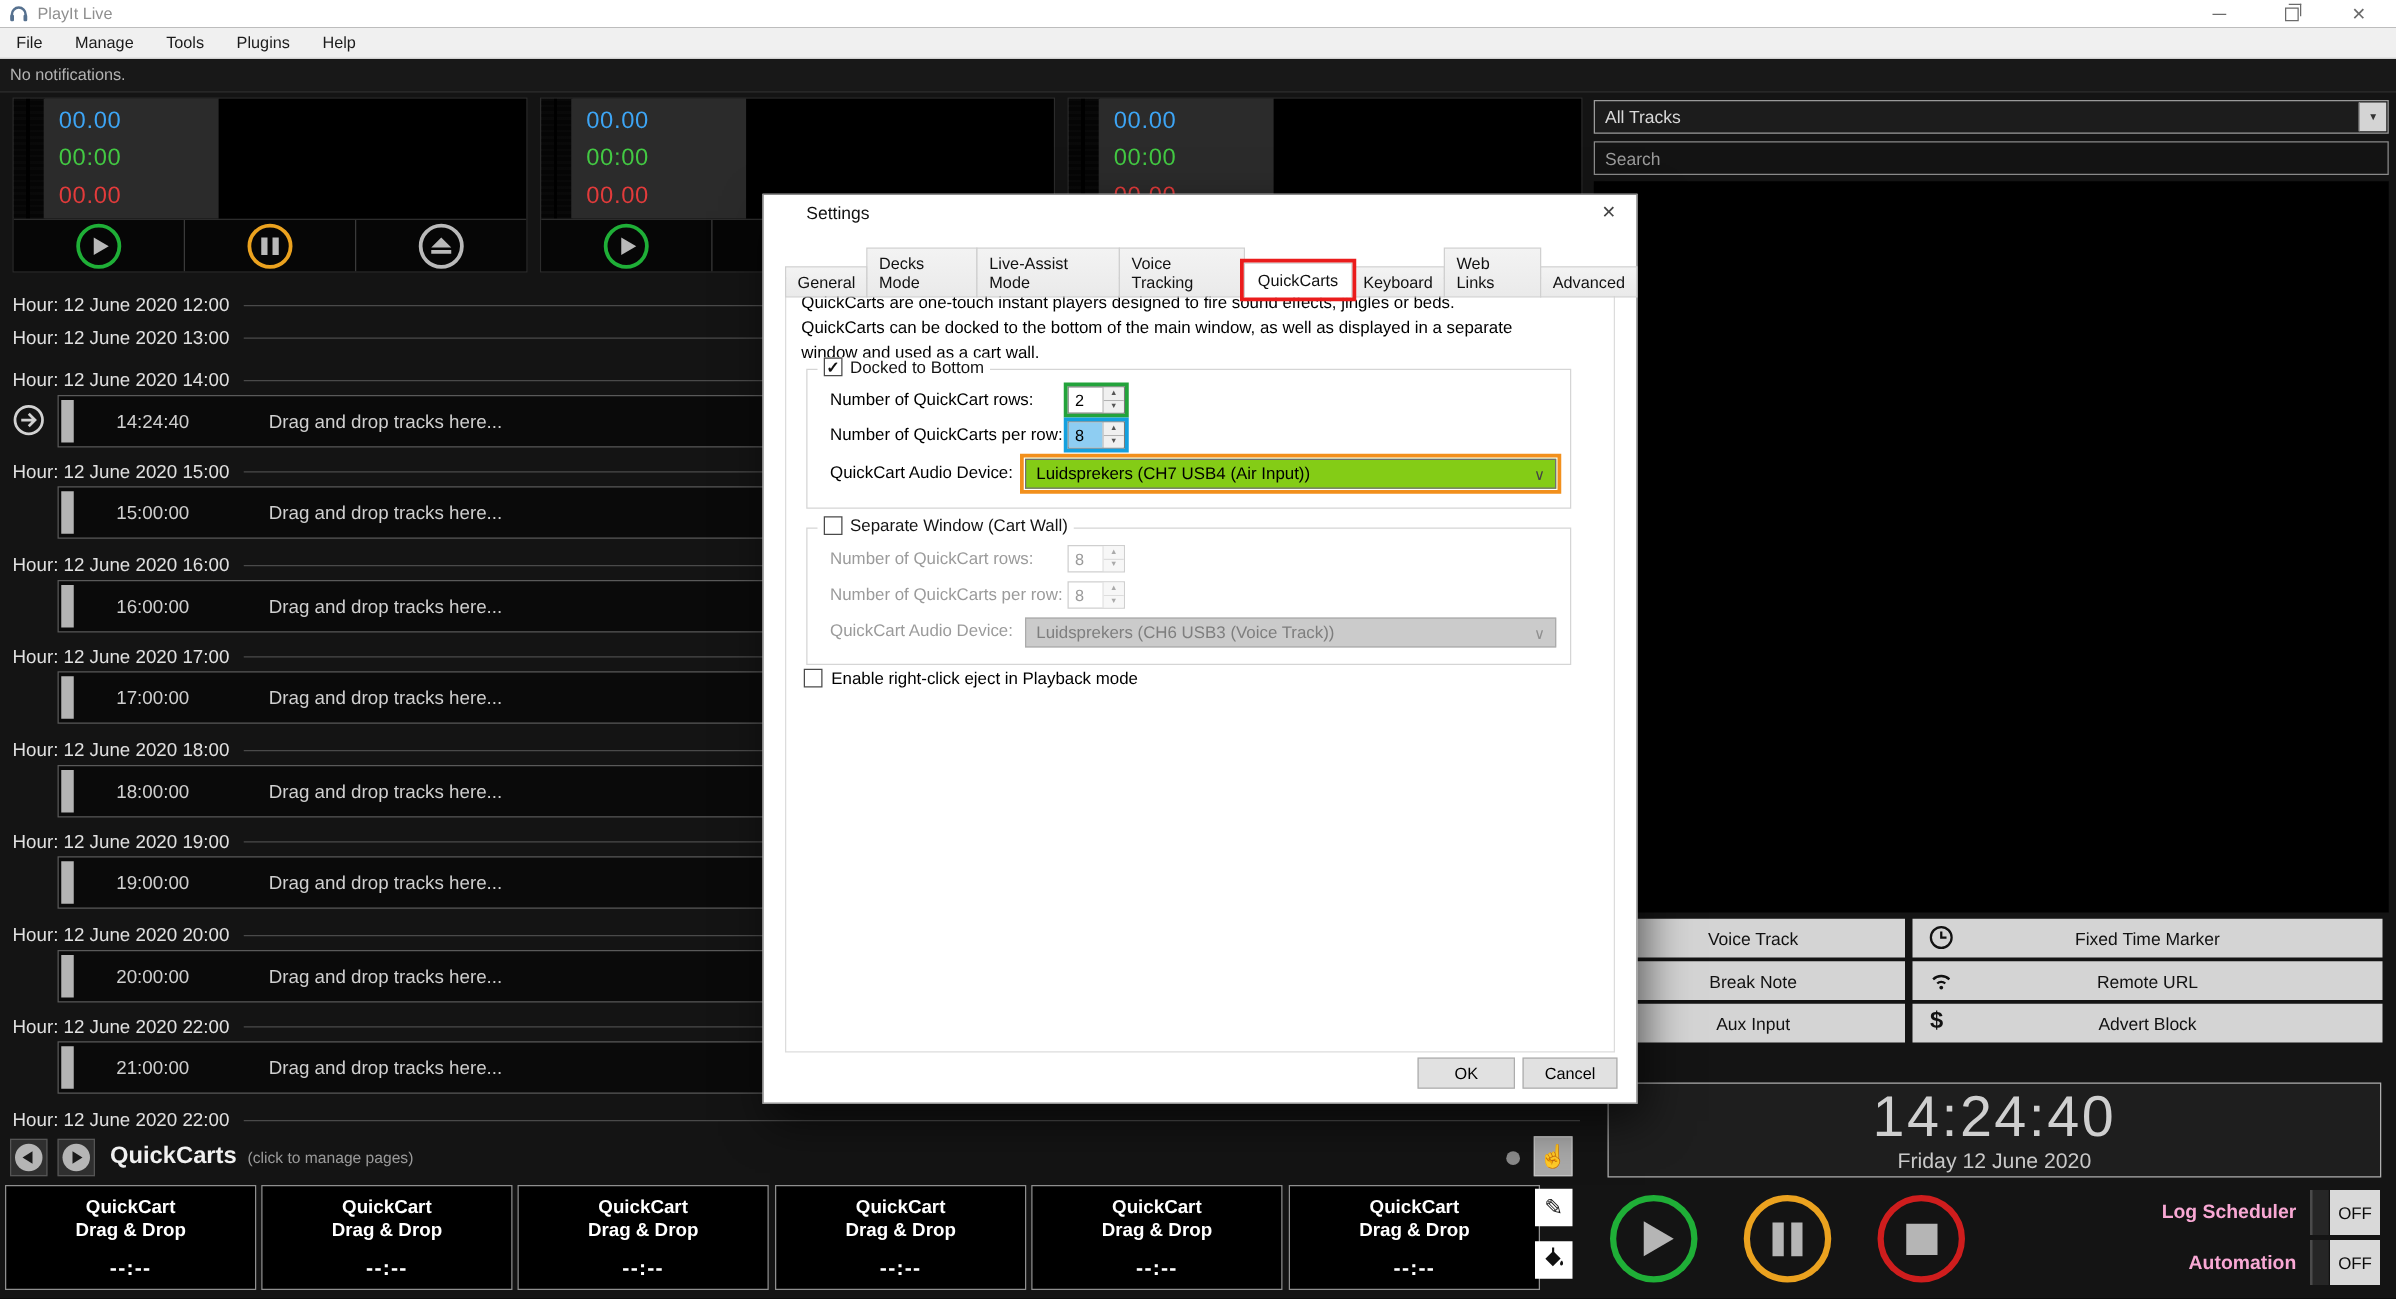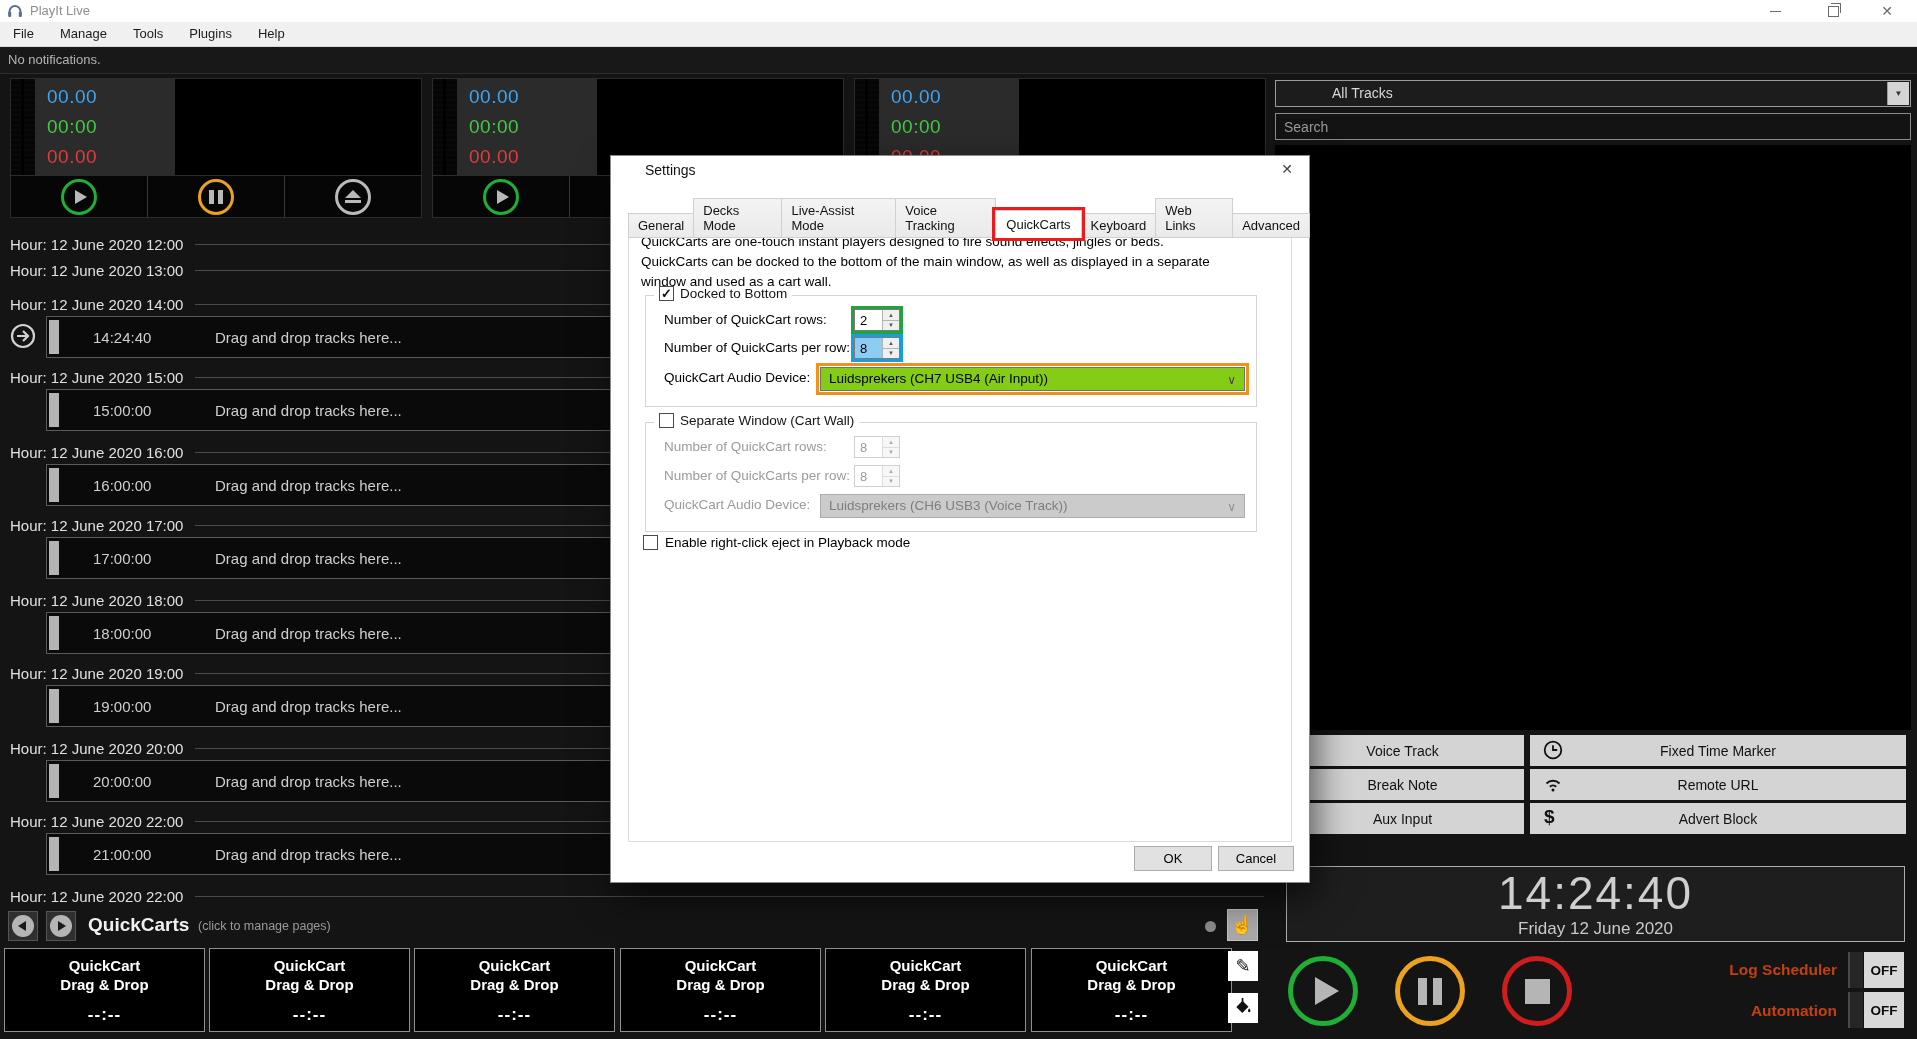--- a/index.html
+++ b/index.html
@@ -76,40 +76,40 @@
   .spin .val.sel{background:#8ecdf2;}
   .combo{position:absolute;width:425px;height:24px;box-sizing:border-box;border:1px solid #707070;background:#84cc16;font-size:13.5px;color:#000;line-height:22px;padding-left:8px;}
   .combo .chev{position:absolute;right:8px;top:1px;color:#444;font-size:12px;}
   .combo.dis{background:#cbcbcb;border-color:#ababab;color:#7e7e7e;} .combo.dis .chev{color:#8f8f8f;}
   .ann-green{outline:3px solid #23a33b;} .ann-blue{outline:3px solid #14a0de;} .ann-orange{outline:3px solid #f2901c;outline-offset:1px;}
   .ckrow{position:absolute;display:flex;align-items:center;gap:7px;font-size:13.5px;color:#000;}
   .wbtn{position:absolute;width:78px;height:25px;background:#e1e1e1;border:1px solid #adadad;font-size:13px;color:#000;display:flex;align-items:center;justify-content:center;box-sizing:border-box;}
 
   
   #allTracks{position:absolute;left:1275px;top:80px;width:636px;height:27px;background:#1c1c1c;border:1px solid #9a9a9a;box-sizing:border-box;}
-  #allTracks .sel{font-size:14px;color:#d8d8d8;line-height:25px;padding-left:8px;margin-left:48px;}
+  #allTracks .sel{font-size:14px;color:#d8d8d8;line-height:25px;padding-left:8px;}
   #allTracks .drop{position:absolute;right:1px;top:1px;bottom:1px;width:21px;background:#d4d4d4;border-left:1px solid #9a9a9a;display:flex;align-items:center;justify-content:center;font-size:8px;color:#333;}
   #searchBox{position:absolute;left:1275px;top:113px;width:636px;height:27px;box-sizing:border-box;background:#131313;border:1px solid #8a8a8a;color:#ddd;font-size:14px;padding:0 8px;font-family:"Liberation Sans",sans-serif;}
   #searchBox::placeholder{color:#9a9a9a;opacity:1;}
   #tracklist{position:absolute;left:1275px;top:145px;width:636px;height:585px;background:#000;}
   .action{position:absolute;height:31px;background:#d4d4d4;display:flex;align-items:center;justify-content:center;font-size:14px;color:#111;}
   .action .aicon{position:absolute;left:12px;top:4px;}
   .action .dollar{position:absolute;left:14px;top:3px;font-size:19px;font-weight:bold;color:#111;}
   #clockPanel{position:absolute;left:1286px;top:866px;width:619px;height:76px;background:#1e1e1e;border:1px solid #ascii;border:1px solid #aeaeae;box-sizing:border-box;text-align:center;}
   #clockTime{font-size:46px;color:#cfcfcf;letter-spacing:2px;line-height:50px;margin-top:1px;}
   #clockDate{font-size:17px;color:#c9c9c9;margin-top:1px;}
   .bigring{position:absolute;width:70px;height:70px;border-radius:50%;display:flex;align-items:center;justify-content:center;box-sizing:border-box;}
   .br-play{border:5px solid #1faf37;} .br-pause{border:5px solid #eba21f;} .br-stop{border:5px solid #cf1d1d;}
   .tri-b{width:0;height:0;border-left:24px solid #b5b5b5;border-top:14px solid transparent;border-bottom:14px solid transparent;margin-left:7px;}
   .pbars-b{display:flex;gap:6px;} .pbars-b b{width:9px;height:27px;background:#b5b5b5;}
   .stop-b{width:25px;height:25px;background:#b5b5b5;}
-  .tglabel{position:absolute;font-size:15.5px;font-weight:bold;color:#c2410c;text-align:right;width:186px;}
+  .tglabel{position:absolute;font-size:15.5px;font-weight:bold;color:#f9a8d4;text-align:right;width:186px;}
   .toggle{position:absolute;right:13px;width:56px;height:36px;background:#d9d9d9;display:flex;align-items:stretch;}
   .toggle .knob{width:15px;background:#262626;border-right:1px solid #111;box-shadow:inset 2px 0 0 #4a4a4a;}
-  .toggle .tstate{flex:1;display:flex;align-items:center;justify-content:center;font-size:13.5px;font-weight:bold;color:#0c0c0c;}
+  .toggle .tstate{flex:1;display:flex;align-items:center;justify-content:center;font-size:13.5px;font-weight:normal;color:#0c0c0c;}
 
   
   .pager{position:absolute;top:911px;width:30px;height:30px;background:#2f2f2f;border:1px solid #555;display:flex;align-items:center;justify-content:center;box-sizing:border-box;}
   .pager .pc{width:22px;height:22px;border-radius:50%;background:#b5b5b5;display:flex;align-items:center;justify-content:center;}
   .pager .pl{width:0;height:0;border-right:8px solid #1a1a1a;border-top:5px solid transparent;border-bottom:5px solid transparent;margin-right:2px;}
   .pager .pr{width:0;height:0;border-left:8px solid #1a1a1a;border-top:5px solid transparent;border-bottom:5px solid transparent;margin-left:2px;}
   #qcTitle{position:absolute;left:88px;top:914px;font-size:19px;font-weight:bold;color:#f0f0f0;}
   #qcHint{position:absolute;left:198px;top:919px;font-size:12.5px;color:#9a9a9a;}
   #qcDot{position:absolute;left:1205px;top:921px;width:11px;height:11px;border-radius:50%;background:#8a8a8a;}
   #handBtn{position:absolute;left:1227px;top:909px;width:31px;height:32px;background:#a9a9a9;border:1px solid #c4c4c4;display:flex;align-items:center;justify-content:center;font-size:18px;color:#0d0d0d;box-sizing:border-box;}

